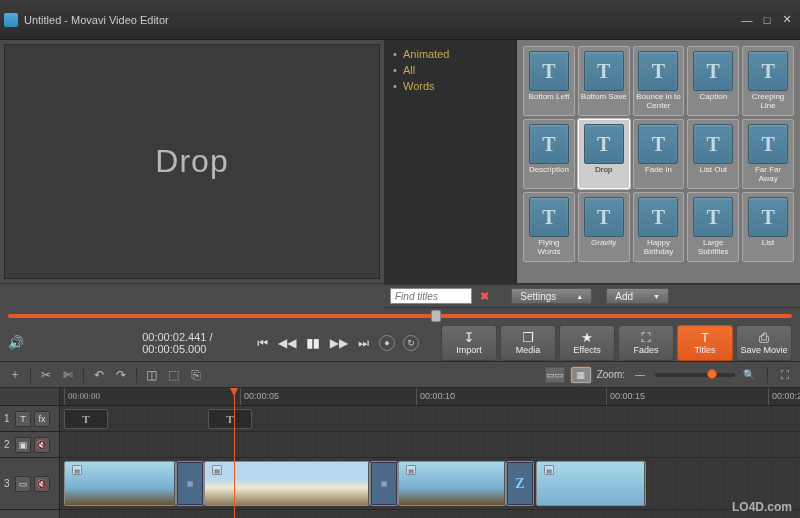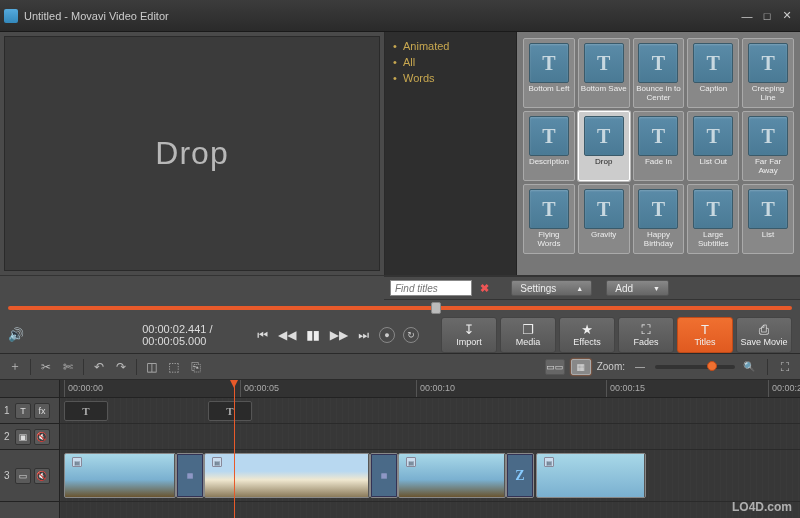--- a/index.html
+++ b/index.html
@@ -1,18 +1,18 @@
 <!DOCTYPE html>
 <html><head>
 <meta charset="utf-8">
 <style>
 * { margin: 0; padding: 0; box-sizing: border-box; font-family: Arial, sans-serif; -webkit-font-smoothing: antialiased; }
 body { background: #000; width: 800px; height: 518px; overflow: hidden; position: relative; }
 .window { width: 800px; height: 518px; background: #4a4a4a; display: flex; flex-direction: column; }
-.titlebar { background: linear-gradient(#3c3c3c,#2a2a2a); height: 32px; display: flex; align-items: center; padding: 0 4px; color: #ccc; font-size: 11px; border-bottom: 1px solid #1a1a1a; }
+.titlebar { background: linear-gradient(#3c3c3c,#2a2a2a); height: 40px; display: flex; align-items: center; padding: 0 4px; color: #ccc; font-size: 11px; border-bottom: 1px solid #1a1a1a; }
 .titlebar-icon { width: 14px; height: 14px; background: linear-gradient(#5ad,#38b); border-radius: 2px; margin-right: 6px; }
 .titlebar-title { flex: 1; }
 .win-btn { width: 18px; height: 14px; margin-left: 2px; display: flex; align-items: center; justify-content: center; cursor: pointer; font-size: 11px; color: #ccc; }
 .menubar { background: #3a3a3a; height: 22px; display: flex; align-items: center; padding: 0 4px; border-bottom: 1px solid #222; }
 .menu-item { color: #ddd; font-size: 11px; padding: 2px 8px; cursor: pointer; }
 .brand { margin-left: auto; color: #ddd; font-size: 11px; display: flex; align-items: center; gap: 4px; padding-right: 4px;}
 .brand-icon { width: 14px; height: 14px; background: radial-gradient(circle,#f90,#c50); border-radius: 50%; }
 .upper { display: flex; height: 244px; background: #4a4a4a; border-bottom: 1px solid #333; }
 .preview { width: 384px; background: #4a4a4a; padding: 4px; display: flex; flex-direction: column; }
 .preview-video { flex: 1; background: #3b3b3b; border: 1px solid #2a2a2a; display: flex; align-items: center; justify-content: center; color: #b8b8b8; font-size: 32px; font-weight: 300; letter-spacing: 1px;}
@@ -287,21 +287,21 @@
       <div class="track-head track-main">
           <span class="tnum">3</span>
           <span class="ticon">▭</span>
           <span class="ticon">🔇</span>
         </div>
       <div class="track-head"></div>
 
     </div>
     <div class="timeline-content">
       <div class="ruler" id="ruler">
-          <div class="ruler-tick" style="left: 4px;">00:00:00</div>
+          <div class="ruler-tick" style="left: 4px; font-family: Liberation Serif, serif;">00:00:00</div>
           <div class="ruler-tick" style="left: 180px;">00:00:05</div>
           <div class="ruler-tick" style="left: 356px;">00:00:10</div>
           <div class="ruler-tick" style="left: 508px; margin-left: 38px;">00:00:15</div>
           <div class="ruler-tick" style="left: 708px;">00:00:20</div>
         </div>
       <div class="track-lane" id="lane1">
           <div class="title-clip" style="left: 4px; width: 44px;">
             <span class="title-clip-t">T</span>
           </div>
           <div class="title-clip" style="left: 148px; width: 44px;">

